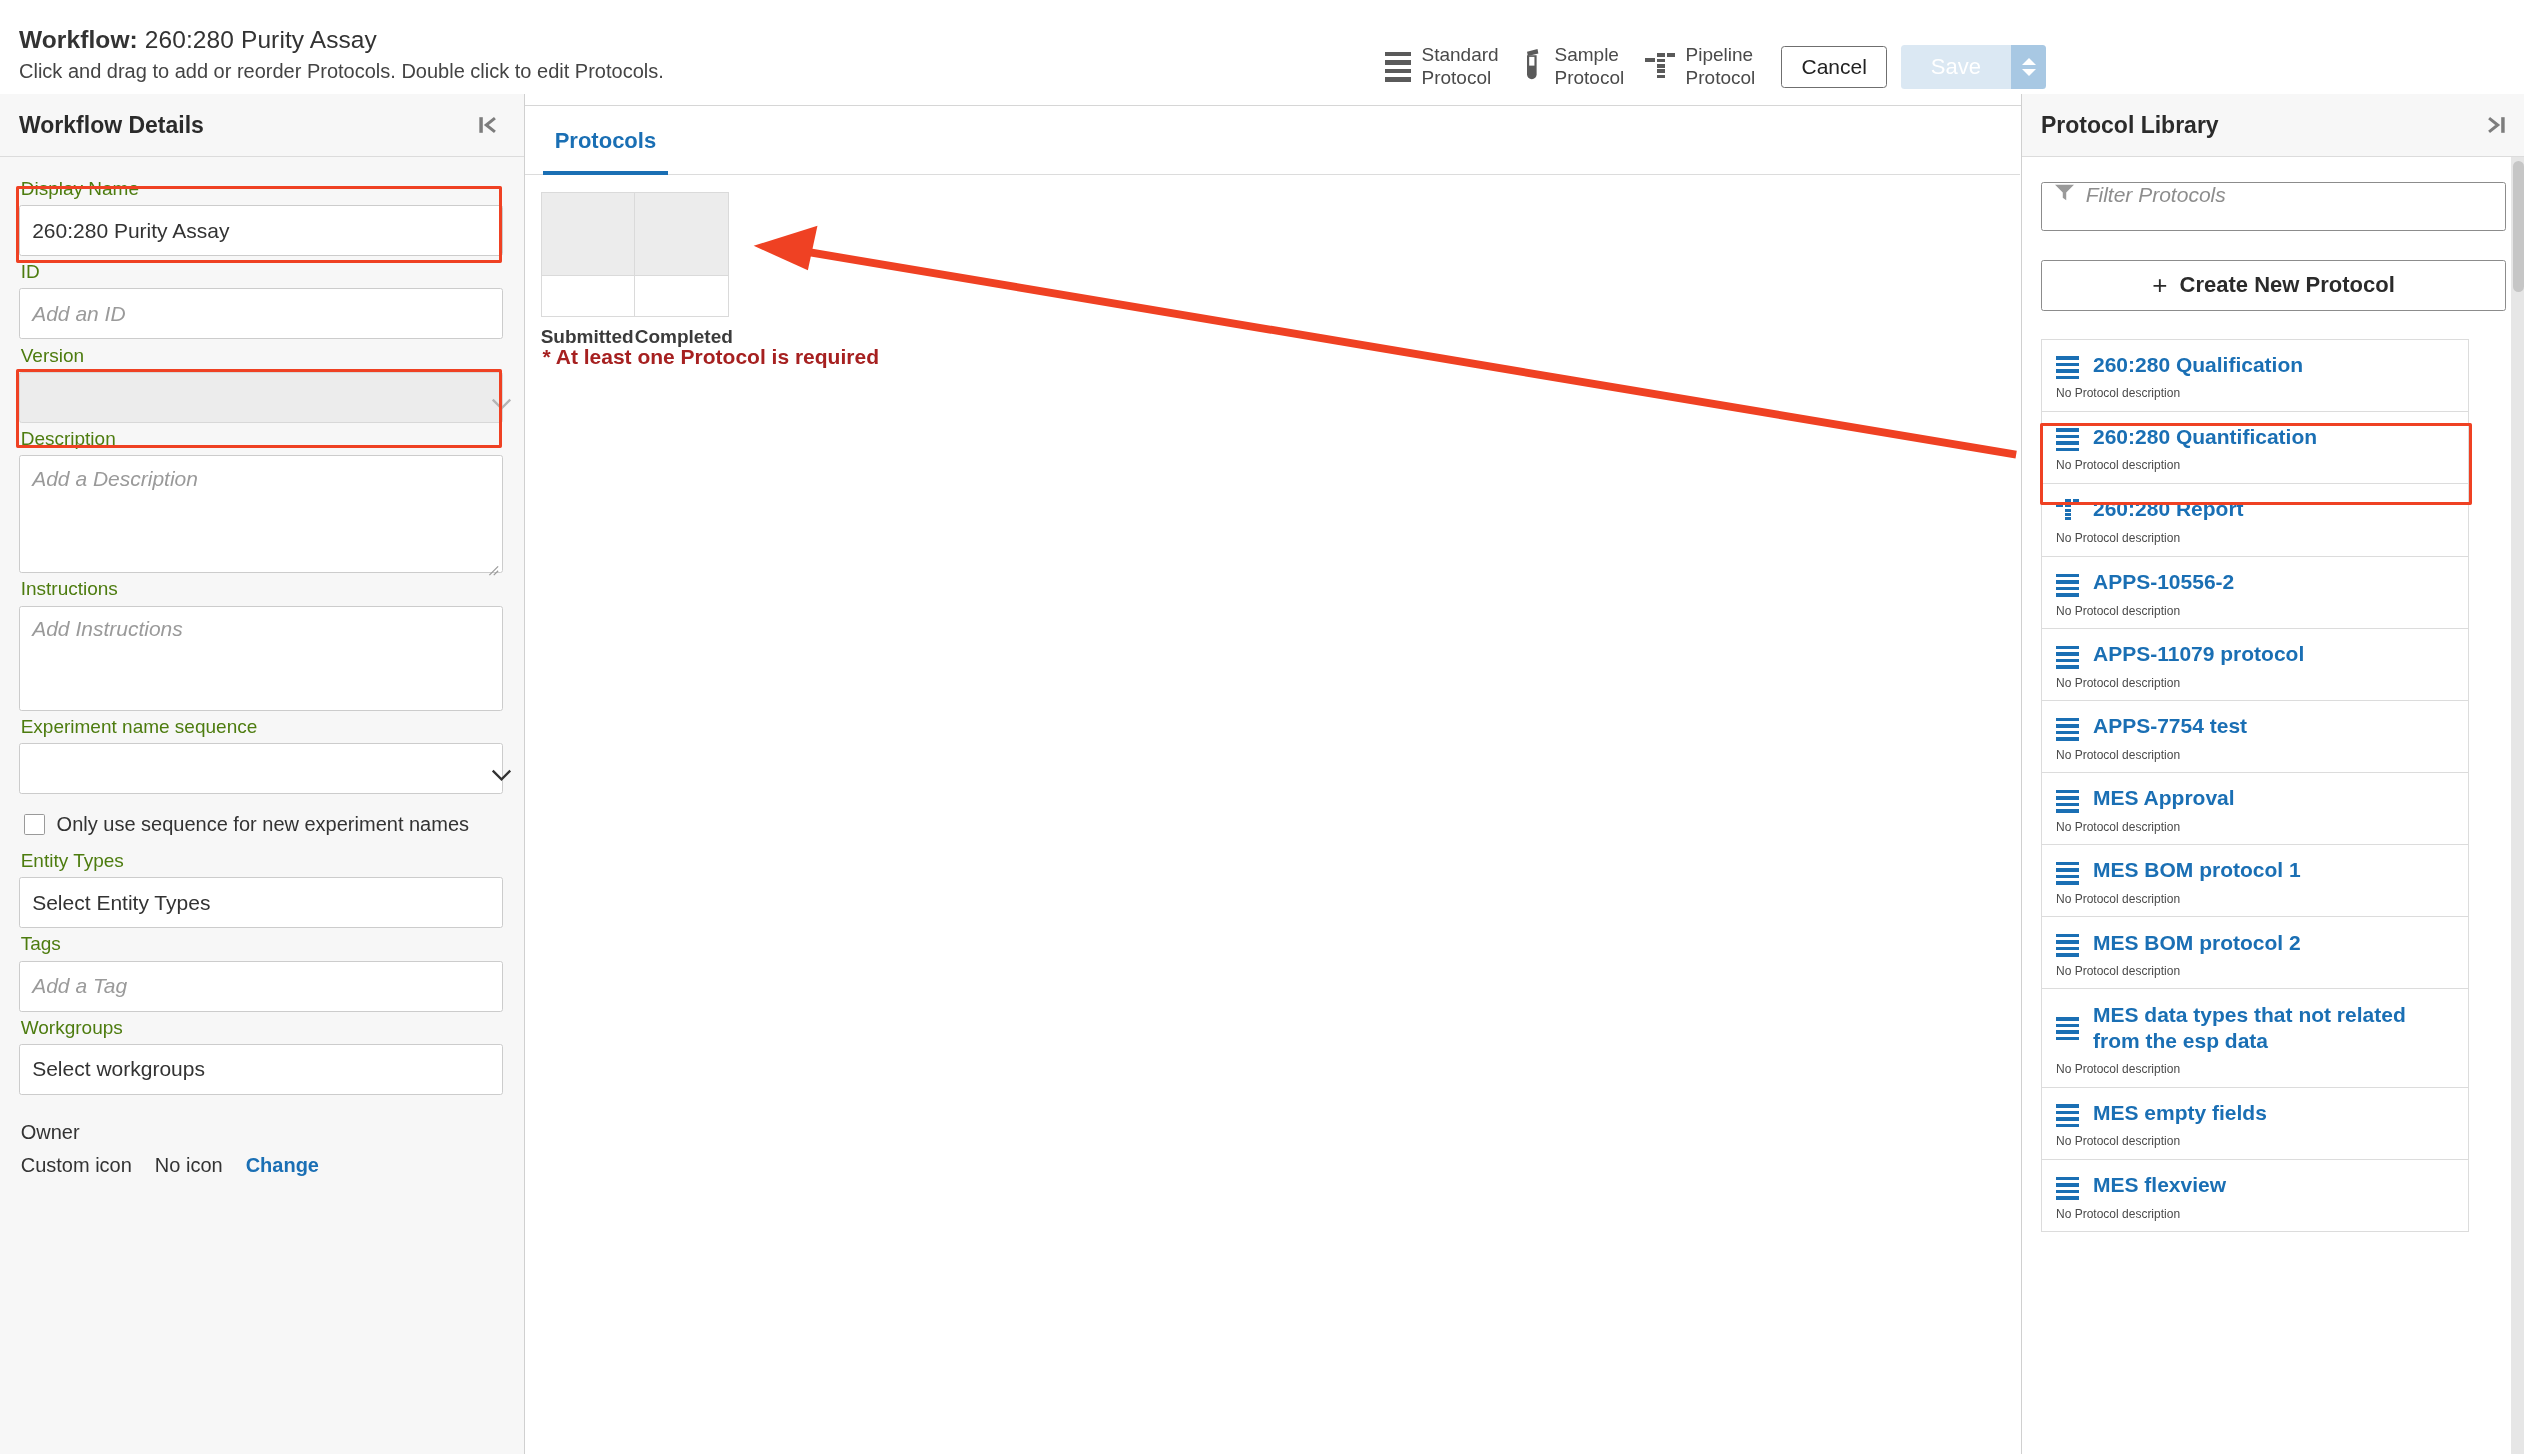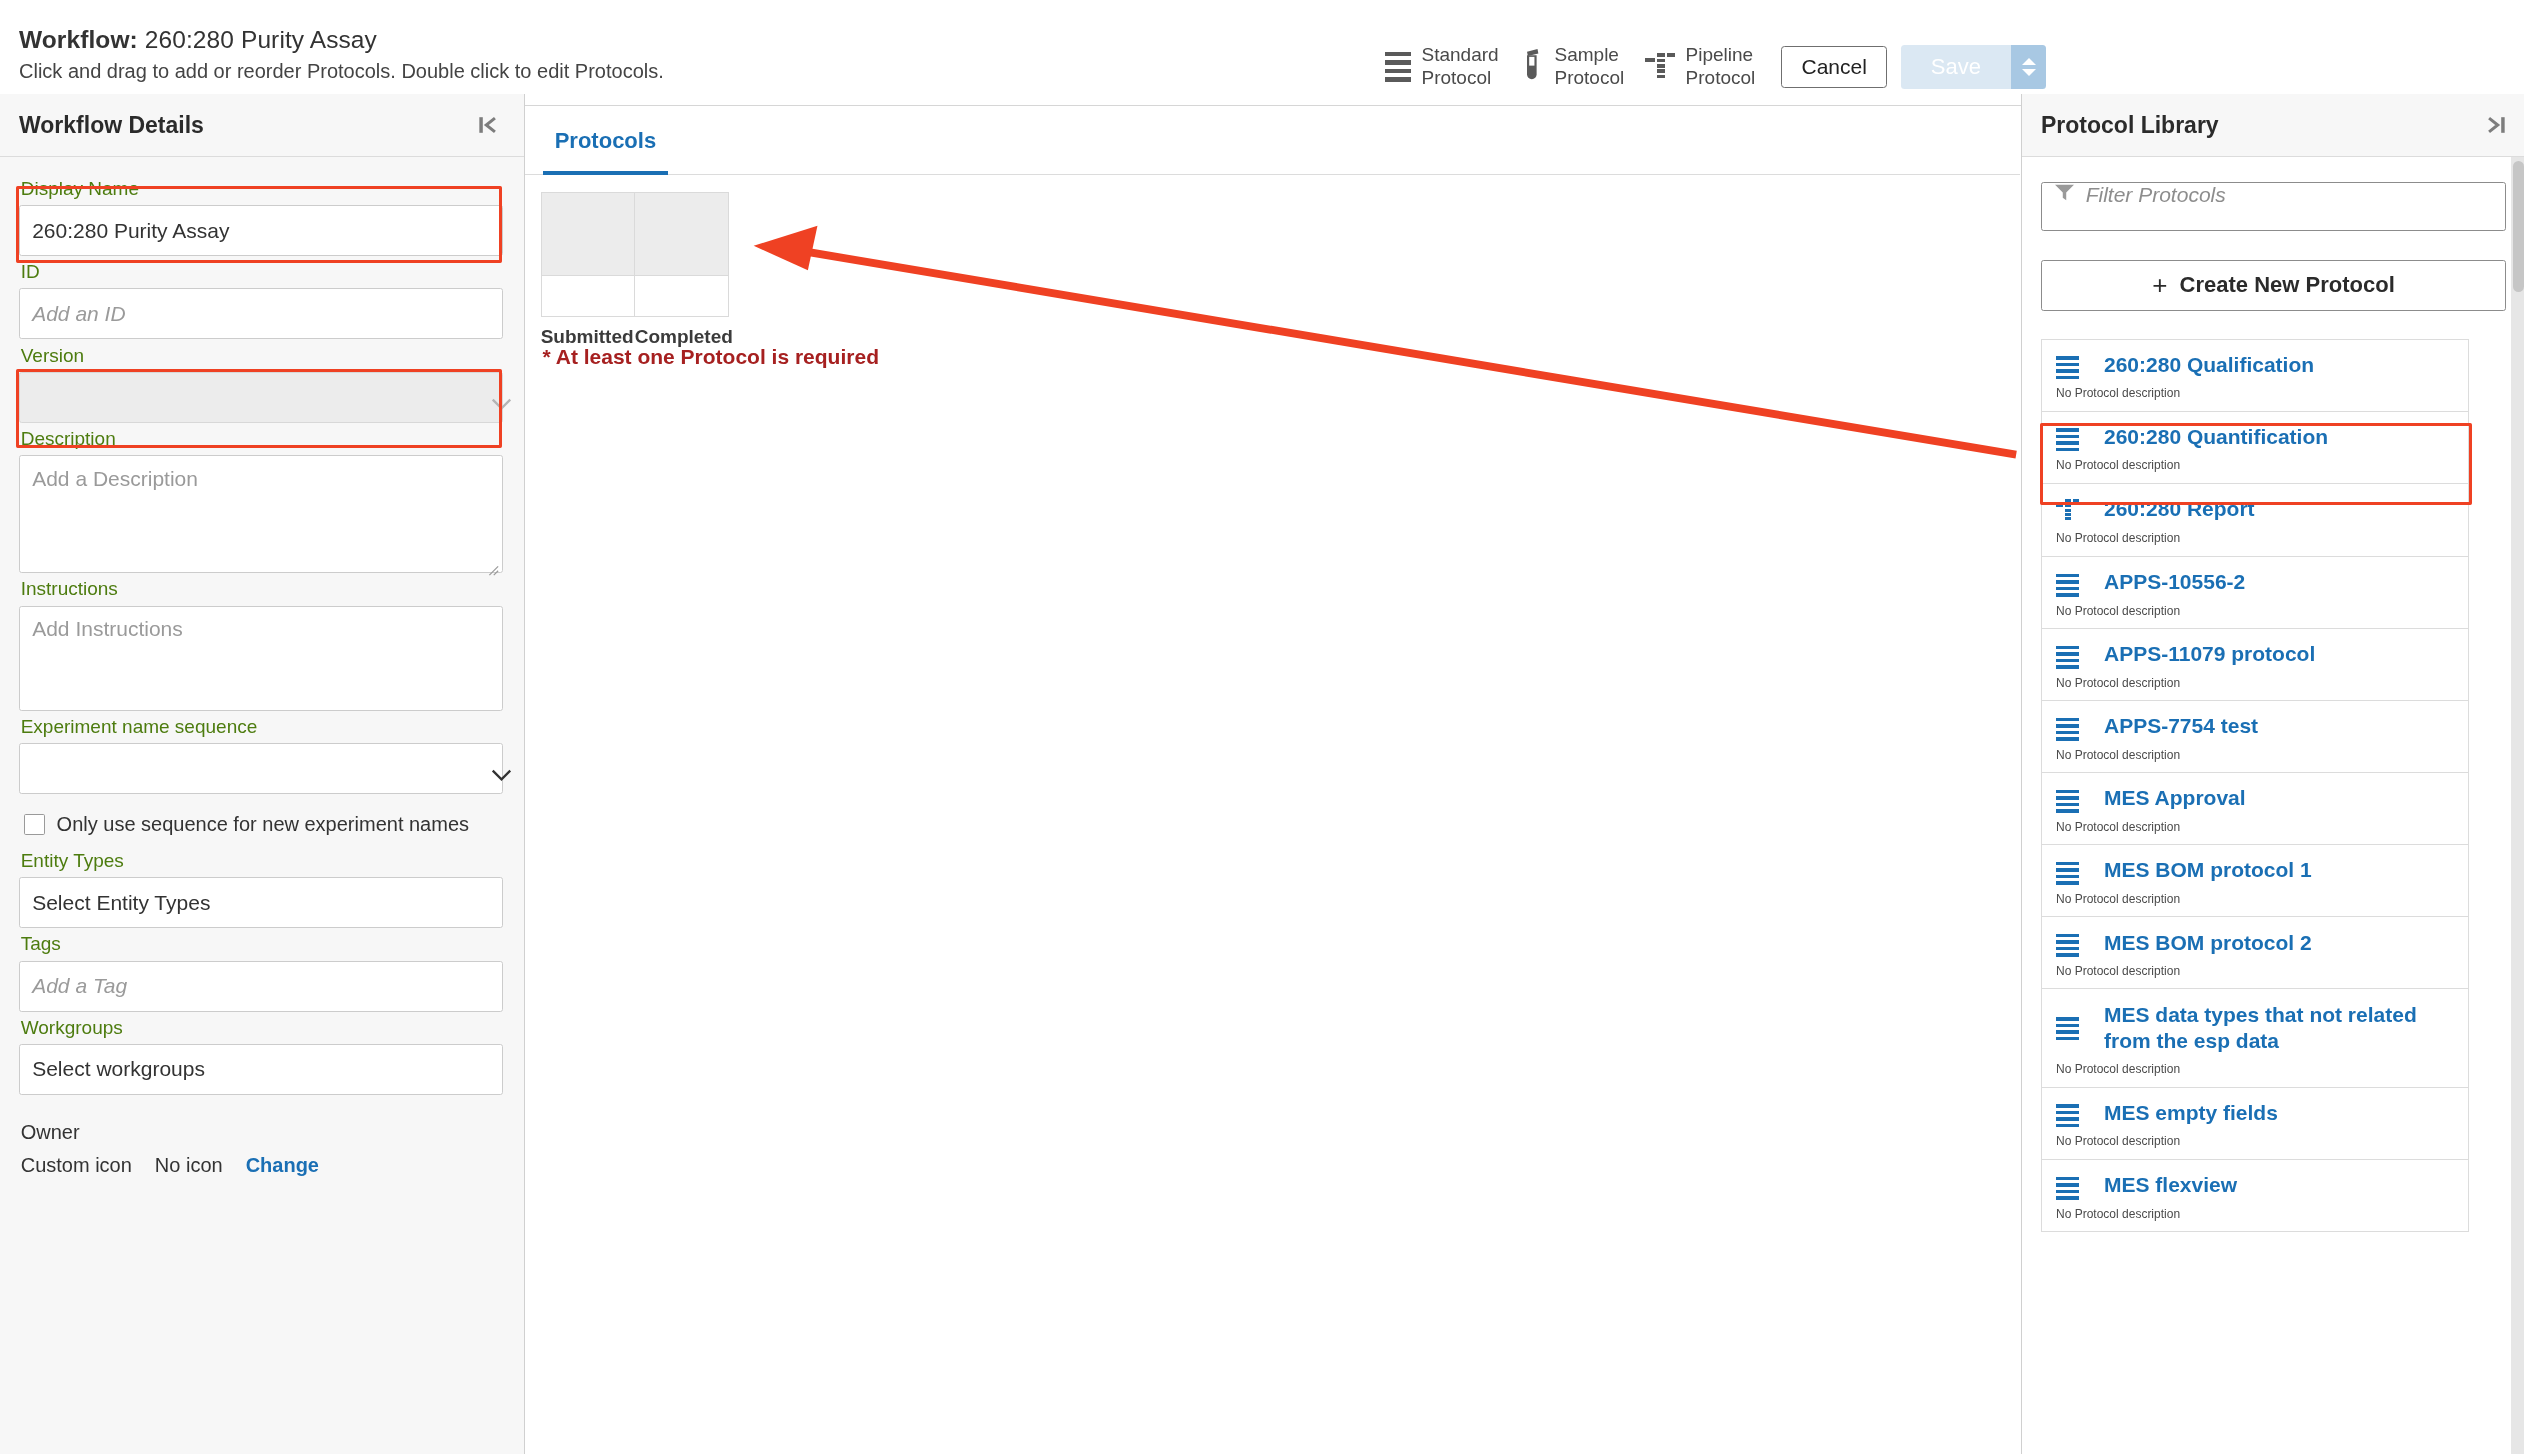--- a/index.html
+++ b/index.html
@@ -104,21 +104,21 @@
     width: 484px; height: 51px; border: 0.9px solid #cccccc; border-radius: 2.6px;
     background: #ffffff; font-size: 22px; color: #222; padding: 0 12.2px;
     display: flex; align-items: center; justify-content: space-between;
     font-family: "Liberation Sans", sans-serif; cursor: pointer;
   }
   .sel.disabled { background: #ececec; border-color: #d8d8d8; color: #9a9a9a; cursor: default; }
   .chev { width: 0; height: 0; }
   .chev svg { display: block; }
   .ta {
     width: 484px; border: 0.9px solid #cccccc; border-radius: 2.6px; background: #ffffff;
-    font-size: 21px; color: #9a9a9a; padding: 10.5px 12.2px;
+    font-size: 21px; color: #9a9a9a; font-style: italic; padding: 10.5px 12.2px;
     position: relative; font-family: "Liberation Sans", sans-serif;
   }
   .ta.d1 { height: 118px; }
   .ta.d2 { height: 105px; }
   .ta .grip { position: absolute; right: 2.6px; bottom: 1.7px; width: 14px; height: 14px; }
 
   .chk-row { display: flex; align-items: flex-start; gap: 11.4px; margin: 17.5px 0 7px 5.2px; width: 455px; }
   .chk-box { width: 21px; height: 21px; border: 0.9px solid #9a9a9a; border-radius: 1.7px; background: #fff; flex: 0 0 auto; margin-top: 2.6px; }
   .chk-lbl { font-size: 20px; color: #333; line-height: 1.32; }
 
@@ -189,21 +189,21 @@
     display: flex; align-items: center; justify-content: center; gap: 12.2px;
     font-size: 22px; font-weight: bold; color: #2b2b2b; cursor: pointer; margin-bottom: 28px;
   }
   .plus { font-size: 26px; font-weight: normal; line-height: 1; color: #2b2b2b; }
 
   .plist { border: 0.9px solid #dcdcdc; border-bottom: none; background: #fff; width: 428px; }
   .pitem {
     border-bottom: 0.9px solid #dcdcdc; padding: 12.2px 14px 10.5px 14px; cursor: pointer;
     position: relative;
   }
-  .pitem .row { display: flex; align-items: flex-start; gap: 25px; }
+  .pitem .row { display: flex; align-items: flex-start; gap: 14px; }
   .pitem .nm {
     font-size: 21px; font-weight: bold; color: #1a6fb4; line-height: 1.28;
   }
   .pitem .de { font-size: 12px; color: #4a4a4a; margin-top: 7px; }
 
   
   .ic-bars-b { width: 23px; min-width: 23px; height: 23px; display: flex; flex-direction: column; justify-content: space-between; margin-top: 4.4px; }
   .ic-bars-b i { display: block; height: 3.5px; background: #1a6fb4; }
   
   .ic-pipe-b { width: 23px; min-width: 23px; height: 26px; position: relative; margin-top: 2.6px; }

